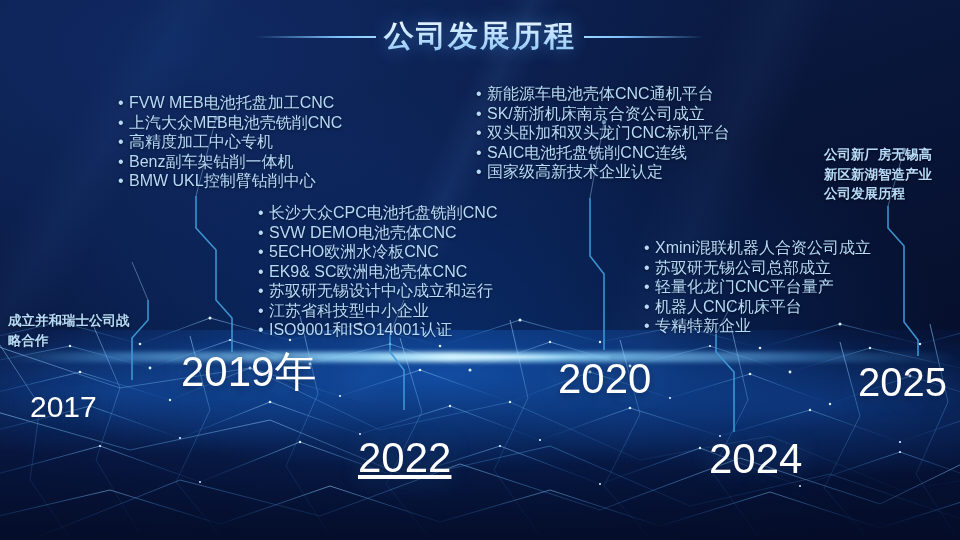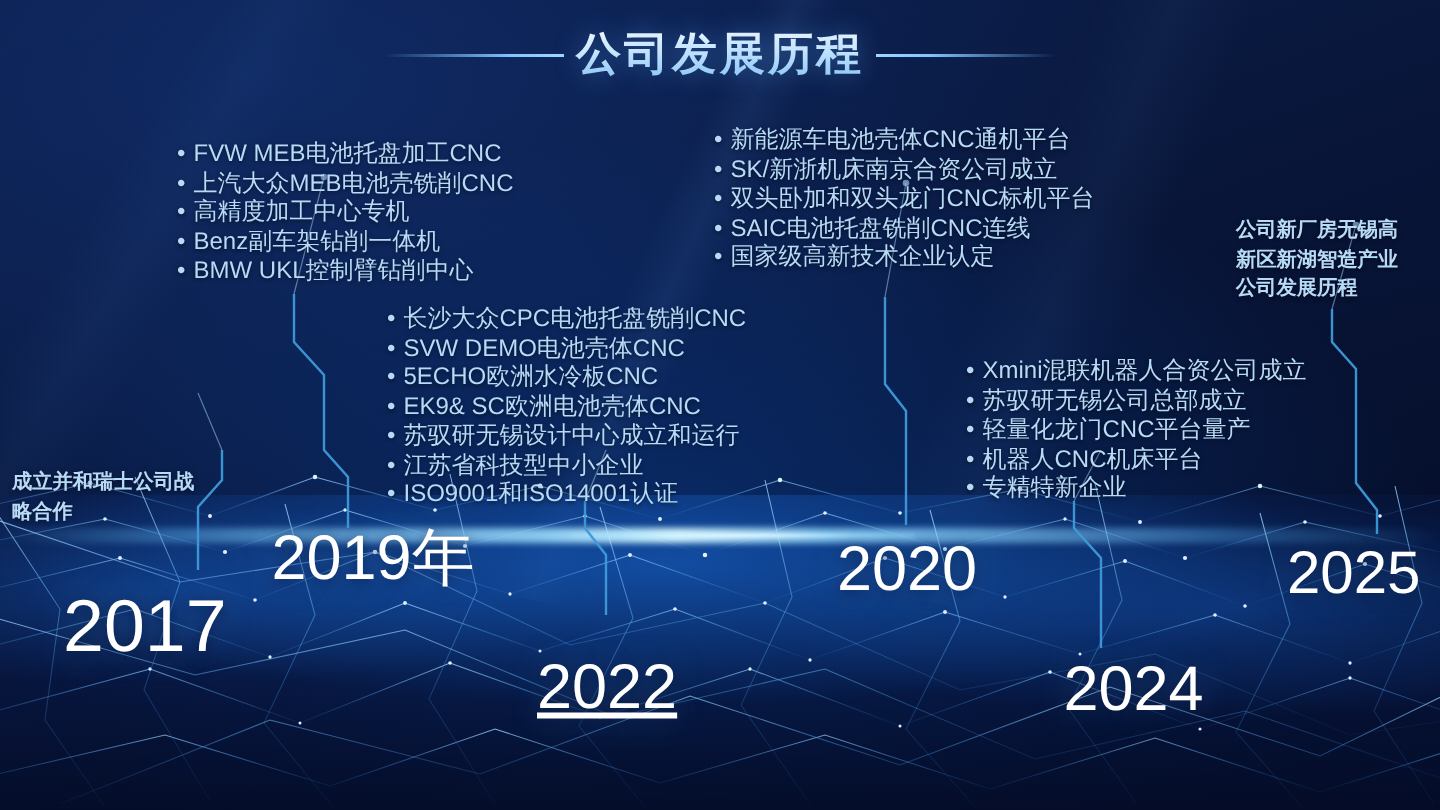--- a/index.html
+++ b/index.html
@@ -86,21 +86,21 @@
     line-height:19.5px;
     white-space:nowrap;
     text-shadow:0 1px 3px rgba(0,0,0,0.55);
   }
   .block li .dot{display:inline-block;width:11px;color:#b6daf7;}
   .plain{
     color:#b6daf7;font-size:13.5px;line-height:19.5px;font-weight:bold;
     text-shadow:0 1px 3px rgba(0,0,0,0.55);
   }
   .plain.w{width:126px;}
-  .plain.w2{width:118px;font-family:Liberation Mono, monospace;}
+  .plain.w2{width:118px;}
 
   
   .year{
     position:absolute;color:#ffffff;font-weight:normal;
     text-shadow:0 2px 10px rgba(0,20,60,0.8), 0 0 22px rgba(120,190,255,0.35);
     letter-spacing:0px;
   }
 </style>
 </head>
 <body>
@@ -289,20 +289,20 @@
       <li><span class="dot">•</span><span>专精特新企业</span></li>
     </ul>
   </div>
 
   <div class="block" style="left:824px;top:145px;">
     <div class="plain w2">公司新厂房无锡高</div>
     <div class="plain w2">新区新湖智造产业</div>
     <div class="plain w2">公司发展历程</div>
   </div>
 
-  <div class="year" style="left:42px;top:390px;font-size:49px;">2017</div>
+  <div class="year" style="left:30px;top:390px;font-size:30px;">2017</div>
   <div class="year" style="left:181px;top:344px;font-size:42px;">2019年</div>
   <div class="year" style="left:358px;top:434px;font-size:42px;text-decoration:underline;">2022</div>
   <div class="year" style="left:558px;top:355px;font-size:42px;">2020</div>
   <div class="year" style="left:709px;top:435px;font-size:42px;text-align:center;">2024</div>
   <div class="year" style="left:858px;top:360px;font-size:40px;">2025</div>
 
 </div>
 
 </body></html>

